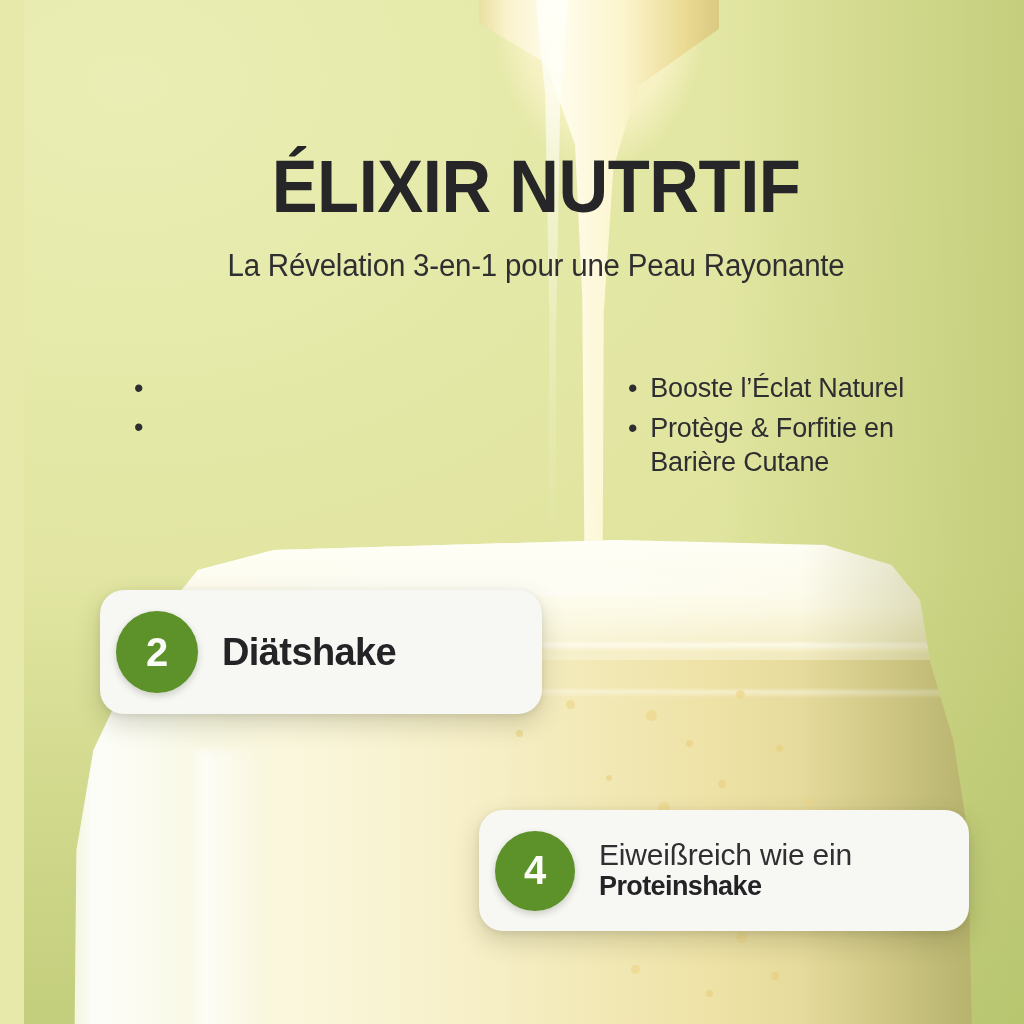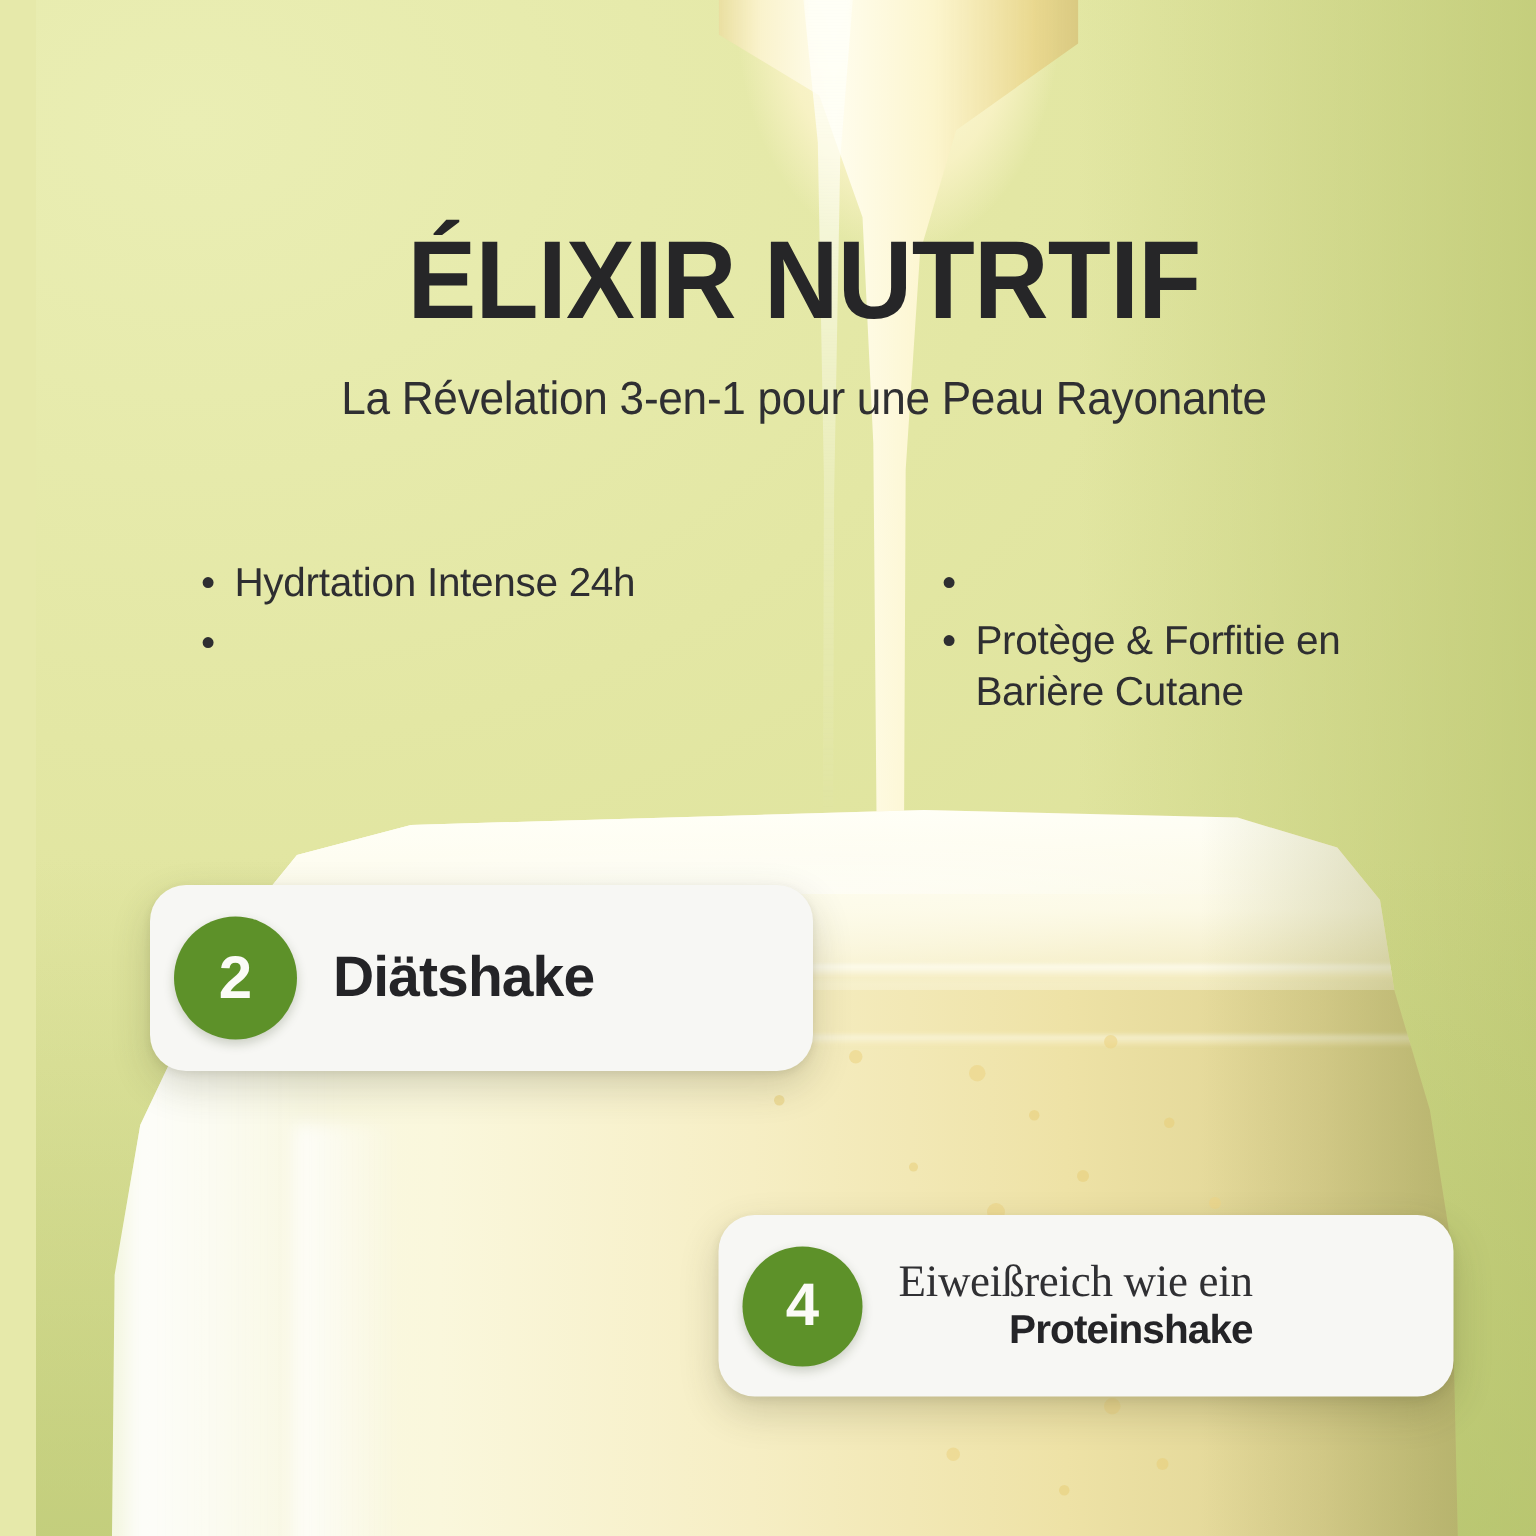--- a/index.html
+++ b/index.html
@@ -156,22 +156,22 @@
     flex:0 0 auto;border-radius:50%;background:#5d9129;
     display:flex;align-items:center;justify-content:center;
     color:#fbfbf7;font-weight:700;
     box-shadow:0 3px 7px rgba(40,60,20,.22);
   }
   .card.one .badge{width:82px;height:82px;font-size:40px;}
   .card.two .badge{width:80px;height:80px;font-size:40px;}
 
   .card-text{margin-left:24px;}
   .card-top{font-size:30px;color:#303033;line-height:1.12;letter-spacing:-.2px;}
-  .card-bottom{font-size:38px;font-weight:700;color:#242427;line-height:1.18;letter-spacing:-.6px;text-align:right;}
-  .card.two .card-top{font-size:30px;font-family:Liberation Serif, serif;}
+  .card-bottom{font-size:38px;font-weight:700;color:#242427;line-height:1.18;letter-spacing:-.6px;}
+  .card.two .card-top{font-size:30px;}
   .card.two .card-bottom{font-size:27px;}
 </style>
 </head>
 <body>
 
 <div class="poster">
 
   <div class="photo">
     <div class="bg-right-shade"></div>
     <div class="bg-bottom-shade"></div>
@@ -216,29 +216,29 @@
     </div>
   </div>
 
   <div class="headline">ÉLIXIR NUTRTIF</div>
   <div class="subhead">La Révelation 3-en-1 pour une Peau Rayonante</div>
 
   <div class="benefits">
     <div class="bcol">
       <div class="bitem">
         <span class="dot">•</span>
-        <span class="btext" style="white-space: pre-line;">Hydrtation Intense 24h</span>
       </div>
       <div class="bitem">
         <span class="dot">•</span>
       </div>
     </div>
     <div class="bcol right">
       <div class="bitem">
         <span class="dot">•</span>
+        <span class="btext" style="white-space: pre-line;">Booste l’Éclat Naturel</span>
       </div>
       <div class="bitem">
         <span class="dot">•</span>
         <span class="btext" style="white-space: pre-line;">Protège &amp; Forfitie en
 Barière Cutane</span>
       </div>
     </div>
   </div>
 
   <div class="card one">

